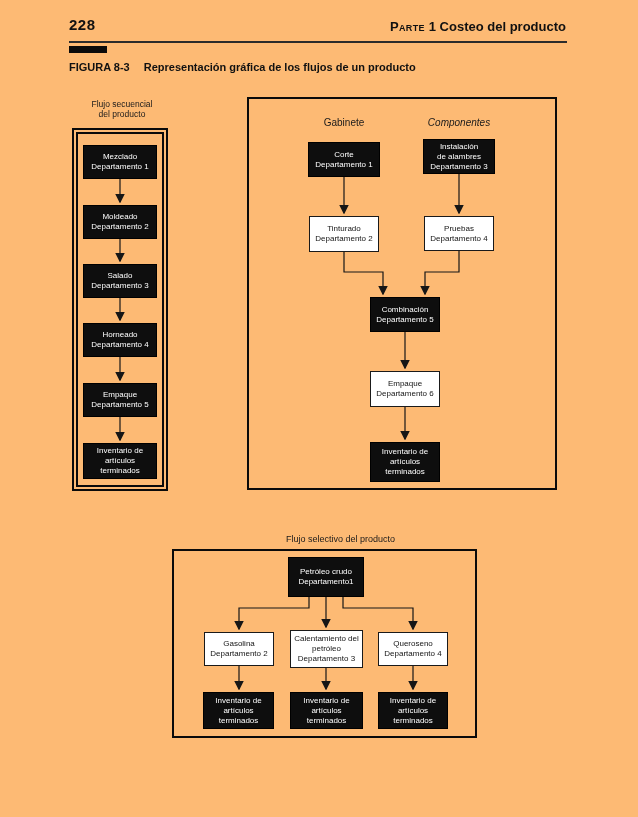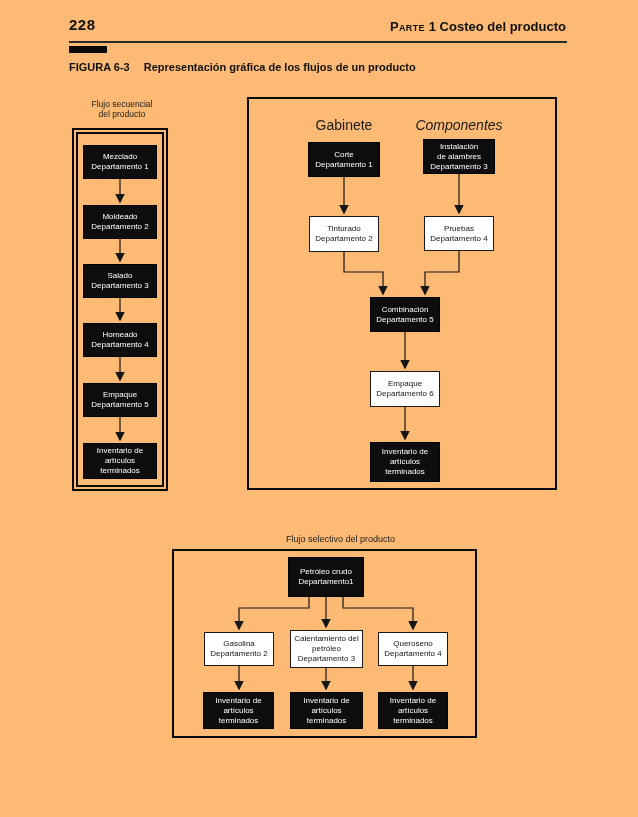--- a/index.html
+++ b/index.html
@@ -49,21 +49,21 @@
     position: absolute;
     display: flex; align-items: center; justify-content: center;
     text-align: center; white-space: pre-line;
     font-size: 8px; line-height: 1.25;
   }
   .flowbox.black { background: #0e0e0e; color: #ffffff; border: 1px solid #000; }
   .flowbox.white { background: #ffffff; color: #141414; border: 1.3px solid #1a1a1a; }
   .connector-svg { position: absolute; left: 0; top: 0; }
   .col-label {
     position: absolute; transform: translateX(-50%);
-    font-size: 14px; color: #1a1a1a; white-space: nowrap;
+    font-size: 10px; color: #1a1a1a; white-space: nowrap;
   }
   .col-label.italic { font-style: italic; }
 
   
   .seq-title { left: 72px; top: 99px; width: 100px; font-size: 8.5px; }
   .seq-outer {
     position: absolute; left: 72px; top: 128px;
     width: 96px; height: 363px;
     border: 2px solid #0a0a0a; padding: 2px;
   }
@@ -93,21 +93,21 @@
 </style>
 </head>
 <body>
 
 <div class="page">
 
   <div class="page-number">228</div>
   <div class="running-head"><span class="sc">Parte</span><span class="rest">1 Costeo del producto</span></div>
   <div class="header-rule"></div>
   <div class="header-bar"></div>
-  <div class="figure-caption"><span class="cap-label">FIGURA 6-3</span><span class="cap-title">Representación gráfica de los flujos de un producto</span></div>
+  <div class="figure-caption"><span class="cap-label">FIGURA 8-3</span><span class="cap-title">Representación gráfica de los flujos de un producto</span></div>
 
   <div class="diagram-title seq-title">Flujo secuencial
 del producto</div>
   <div class="seq-outer">
     <div class="seq-inner">
       <svg class="connector-svg" width="84" height="351">
         <defs>
           <marker id="mseq" viewBox="0 0 10 10" refX="8.5" refY="5" markerWidth="8" markerHeight="8" orient="auto">
             <path d="M0,0 L10,5 L0,10 z"></path>
           </marker>

